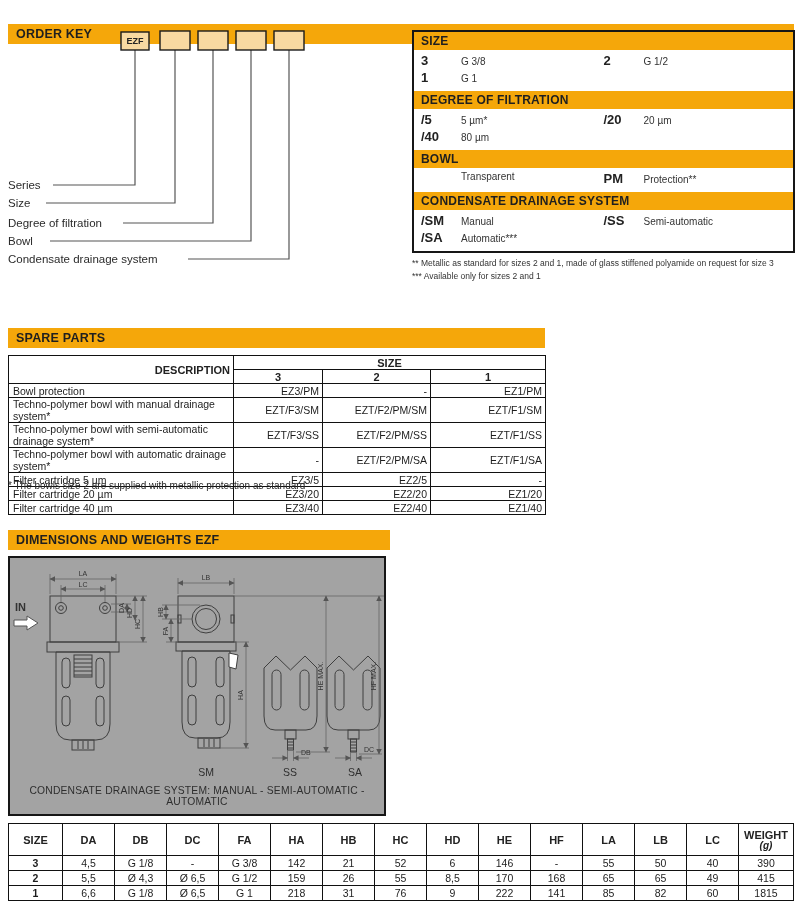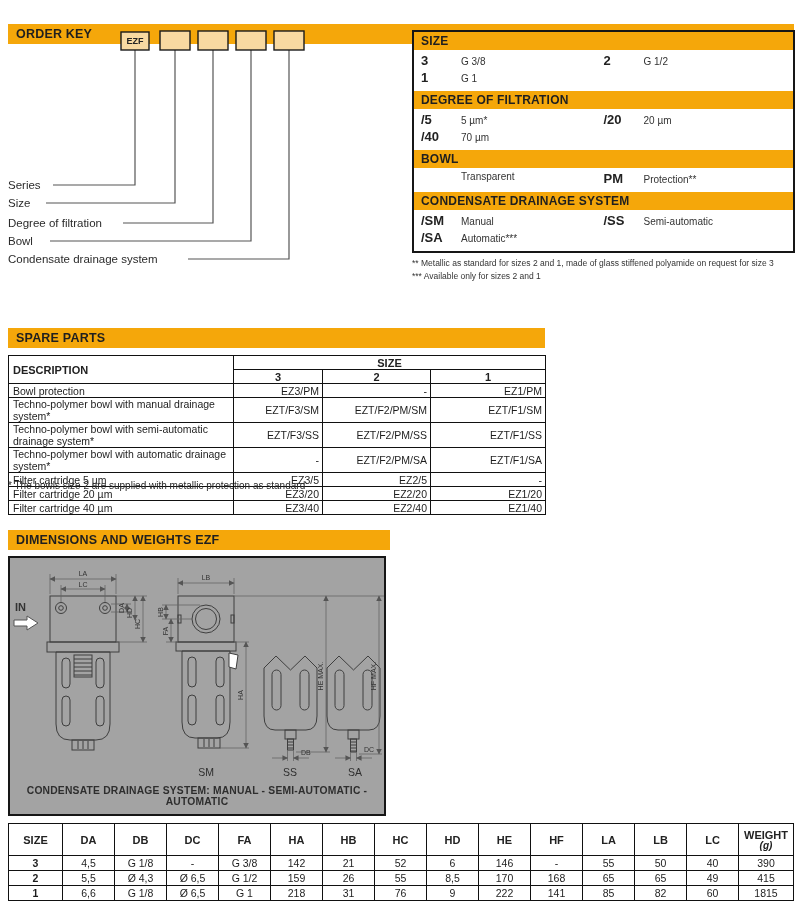--- a/index.html
+++ b/index.html
@@ -22,29 +22,29 @@
   .opt-code{font-weight:bold;font-size:13px;min-width:40px;color:#222;}
   .opt-desc{font-size:10px;color:#333;}
   .panel-footnotes{position:absolute;left:412px;top:257px;width:388px;
        font-size:8.5px;line-height:13px;color:#333;white-space:nowrap;}
 
   table{border-collapse:collapse;}
   td,th{border:1px solid #111;padding:0 3px;height:13px;}
   .spare-table{position:absolute;left:8px;top:355px;width:537px;font-size:10.5px;
        table-layout:fixed;}
   .spare-table th{font-size:11px;font-weight:bold;text-align:center;}
-  .spare-table th.th-desc{text-align:left;padding-left:4px;}
+  .spare-table th.th-desc{text-align:right;padding-left:4px;}
   .spare-table td{text-align:right;color:#1d1d1d;}
   .spare-table td.desc{text-align:left;padding-left:4px;}
   .spare-footnote{position:absolute;left:8px;top:480px;font-size:10px;color:#2a2a2a;}
 
   .drawing-box{position:absolute;left:8px;top:556px;width:374px;height:256px;
        border:2px solid #161616;box-sizing:content-box;background:#a3a3a3;}
   .drawing-caption{position:absolute;left:0;bottom:7px;width:100%;text-align:center;
-       font-size:10.3px;color:#2e2e2e;letter-spacing:.2px;font-weight:bold;}
+       font-size:10.3px;color:#2e2e2e;letter-spacing:.2px;}
 
   .dim-table{position:absolute;left:8px;top:823px;width:785px;font-size:10.5px;
        table-layout:fixed;}
   .dim-table th{font-size:11px;text-align:center;}
   .dim-table td{text-align:center;height:14px;color:#1d1d1d;}
   .dim-table td.sz{font-weight:bold;}
   .wunit{font-style:italic;font-size:10px;font-weight:bold;line-height:10px;}
   .wname{line-height:12px;}
 </style>
 </head>
@@ -103,21 +103,21 @@
       <div class="opt-item">
         <span class="opt-code">/5</span>
         <span class="opt-desc">5 µm*</span>
         </div>
       <div class="opt-item">
         <span class="opt-code">/20</span>
         <span class="opt-desc">20 µm</span>
         </div>
       <div class="opt-item">
         <span class="opt-code">/40</span>
-        <span class="opt-desc">70 µm</span>
+        <span class="opt-desc">80 µm</span>
         </div>
     </div>
 
     <div class="opt-header">BOWL</div>
     <div class="opt-items">
       <div class="opt-item">
         <span class="opt-code"></span>
         <span class="opt-desc">Transparent</span>
         </div>
       <div class="opt-item">

